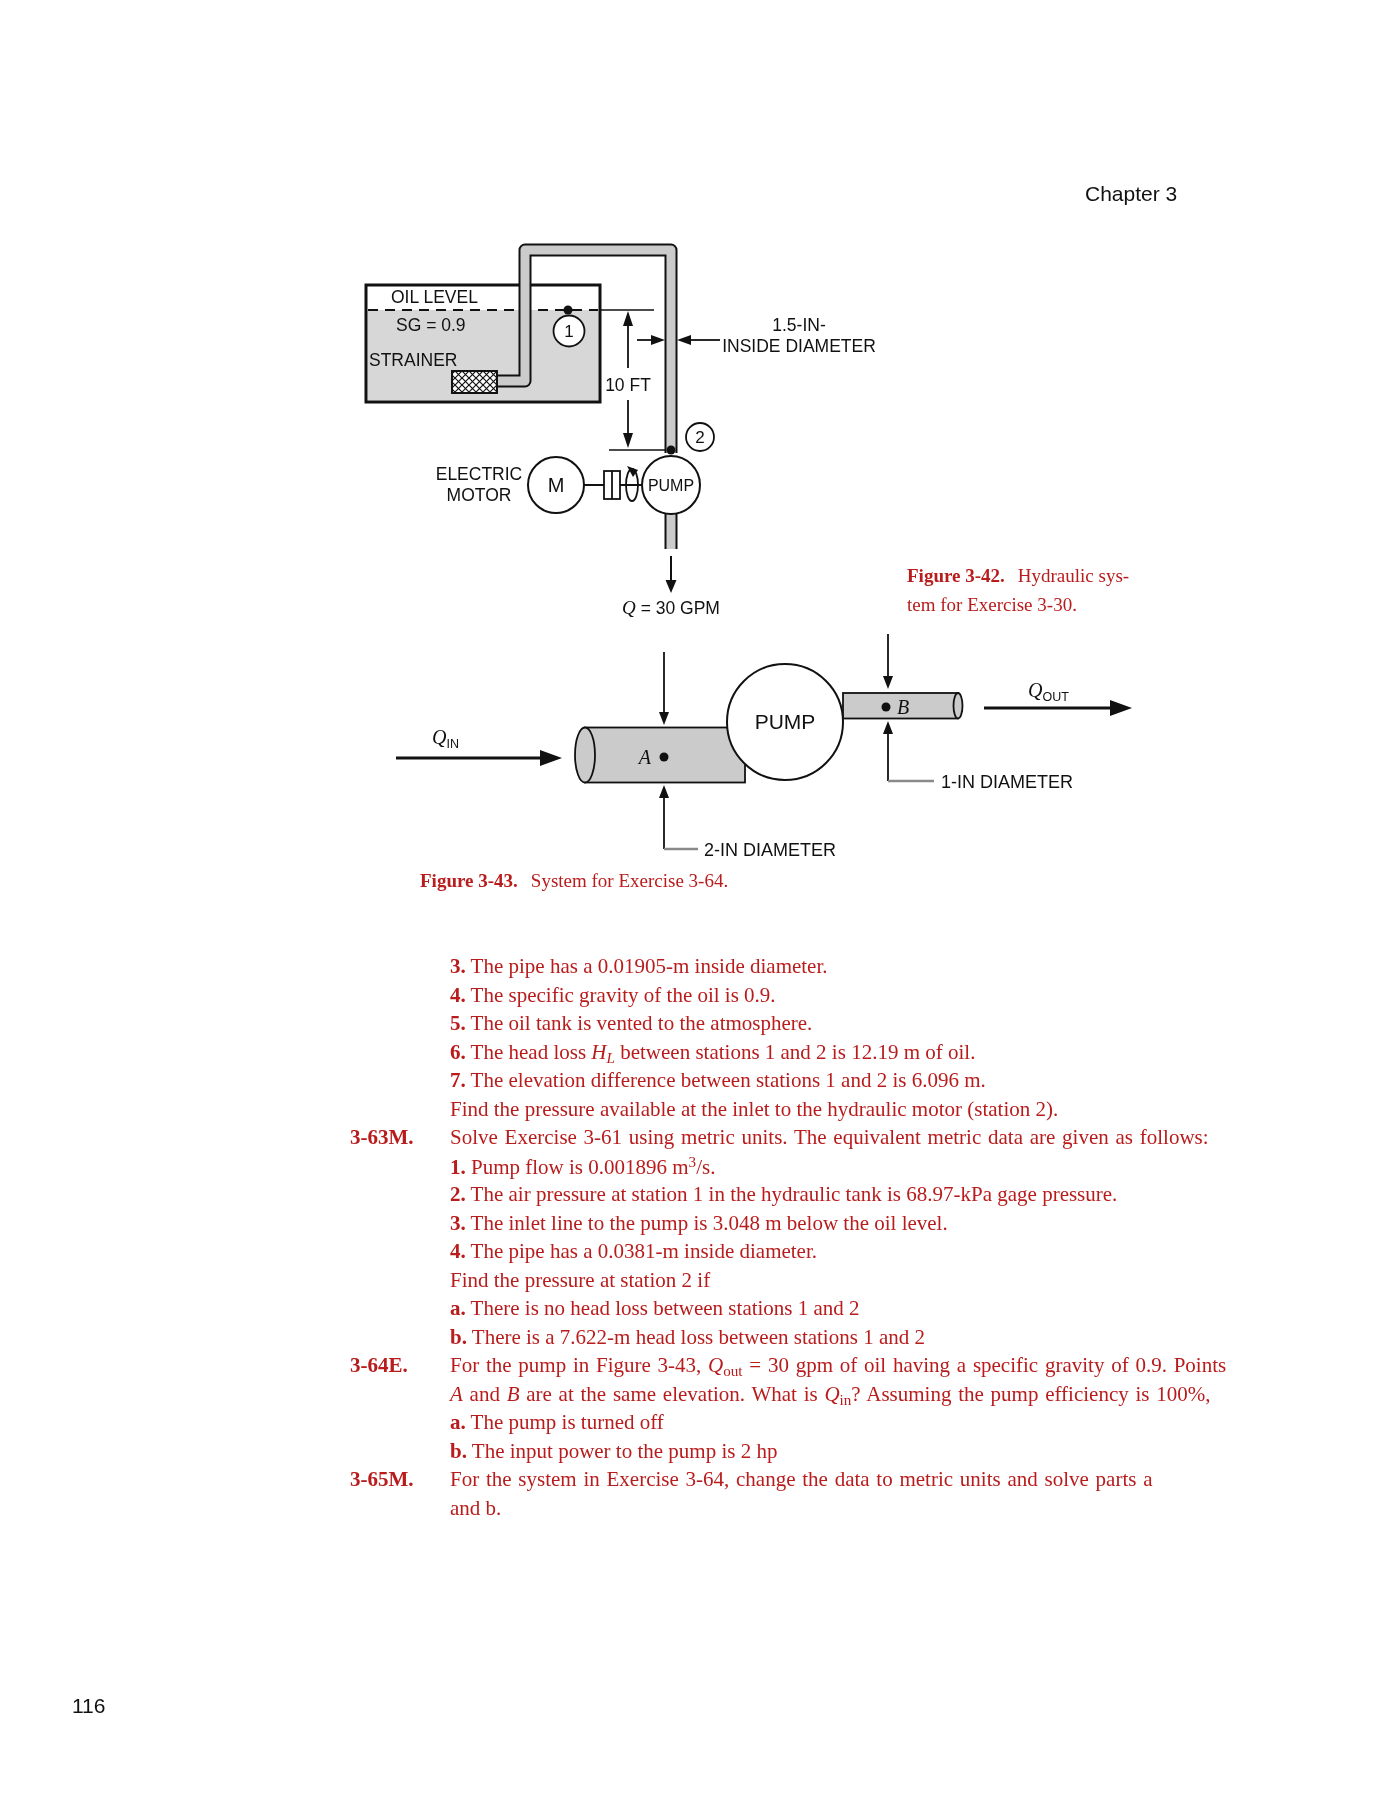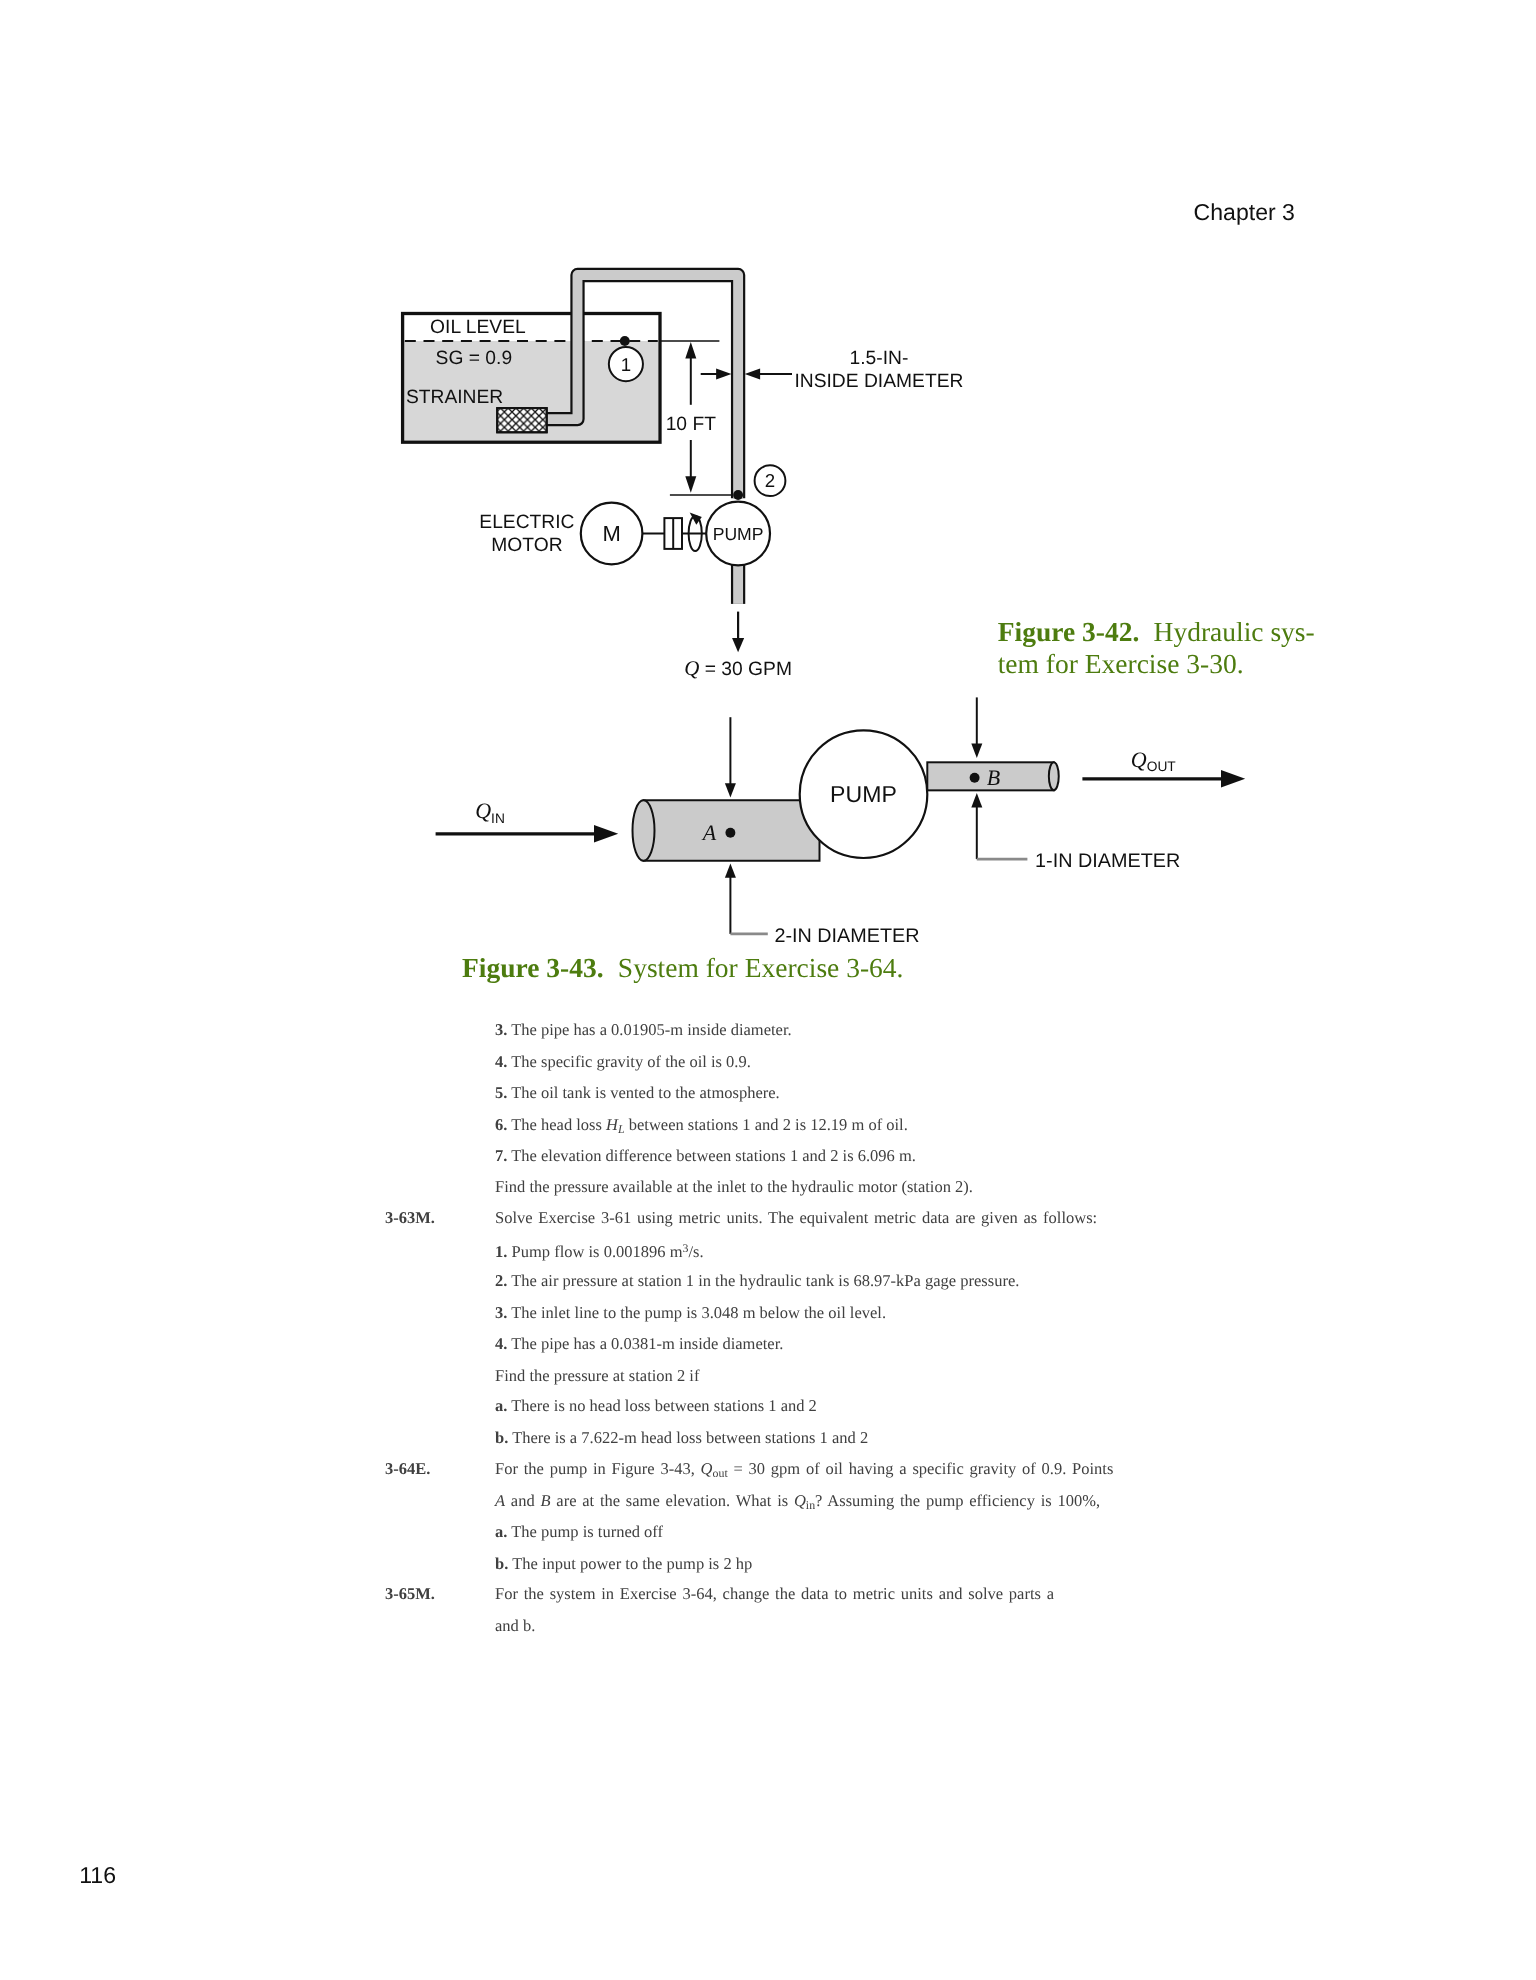--- a/index.html
+++ b/index.html
@@ -4,26 +4,26 @@
 <style>
   html,body{margin:0;padding:0;background:#ffffff;}
   #page{position:relative;width:1236px;height:1800px;background:#ffffff;overflow:hidden;
         font-family:"Liberation Serif", serif;color:#111111;}
   .sansabs{position:absolute;font-family:"Liberation Sans", sans-serif;color:#111111;}
   #chapter-header{left:1085px;top:182px;font-size:21px;}
   #page-number{left:72px;top:1694px;font-size:21px;}
   #diagram-svg{position:absolute;left:0;top:0;}
   .dlabel{font-family:"Liberation Sans", sans-serif;fill:#111111;}
   .dmath{font-family:"Liberation Serif", serif;font-style:italic;fill:#111111;}
-  .caption{position:absolute;font-size:25px;line-height:28.5px;color:#4d7c0f;white-space:nowrap;}
+  .caption{position:absolute;font-size:19px;line-height:28.5px;color:#b91c1c;white-space:nowrap;}
   .caption .cap-bold{font-weight:bold;}
   .caption .cap-rest{margin-left:13px;}
   #cap-42{left:907px;top:562px;}
   #cap-43{left:420px;top:867px;}
-  #exercise-block{position:absolute;left:350px;top:929px;width:870px;font-size:15px;color:#404040;}
+  #exercise-block{position:absolute;left:350px;top:954px;width:870px;font-size:21px;color:#b91c1c;}
   .tx-line{position:relative;height:28.5px;white-space:nowrap;}
   .tx-label{position:absolute;left:0;top:0;font-weight:bold;}
   .tx-content{display:block;margin-left:100px;width:733px;}
   .tx-line.just .tx-content{word-spacing:1.5px;}
   .seg-b{font-weight:bold;}
   .seg-i{font-style:italic;}
   .seg-s{font-size:0.72em;vertical-align:-0.25em;}
   .seg-is{font-size:0.72em;vertical-align:-0.25em;font-style:italic;}
   .seg-p{font-size:0.72em;vertical-align:0.45em;}
 </style>

